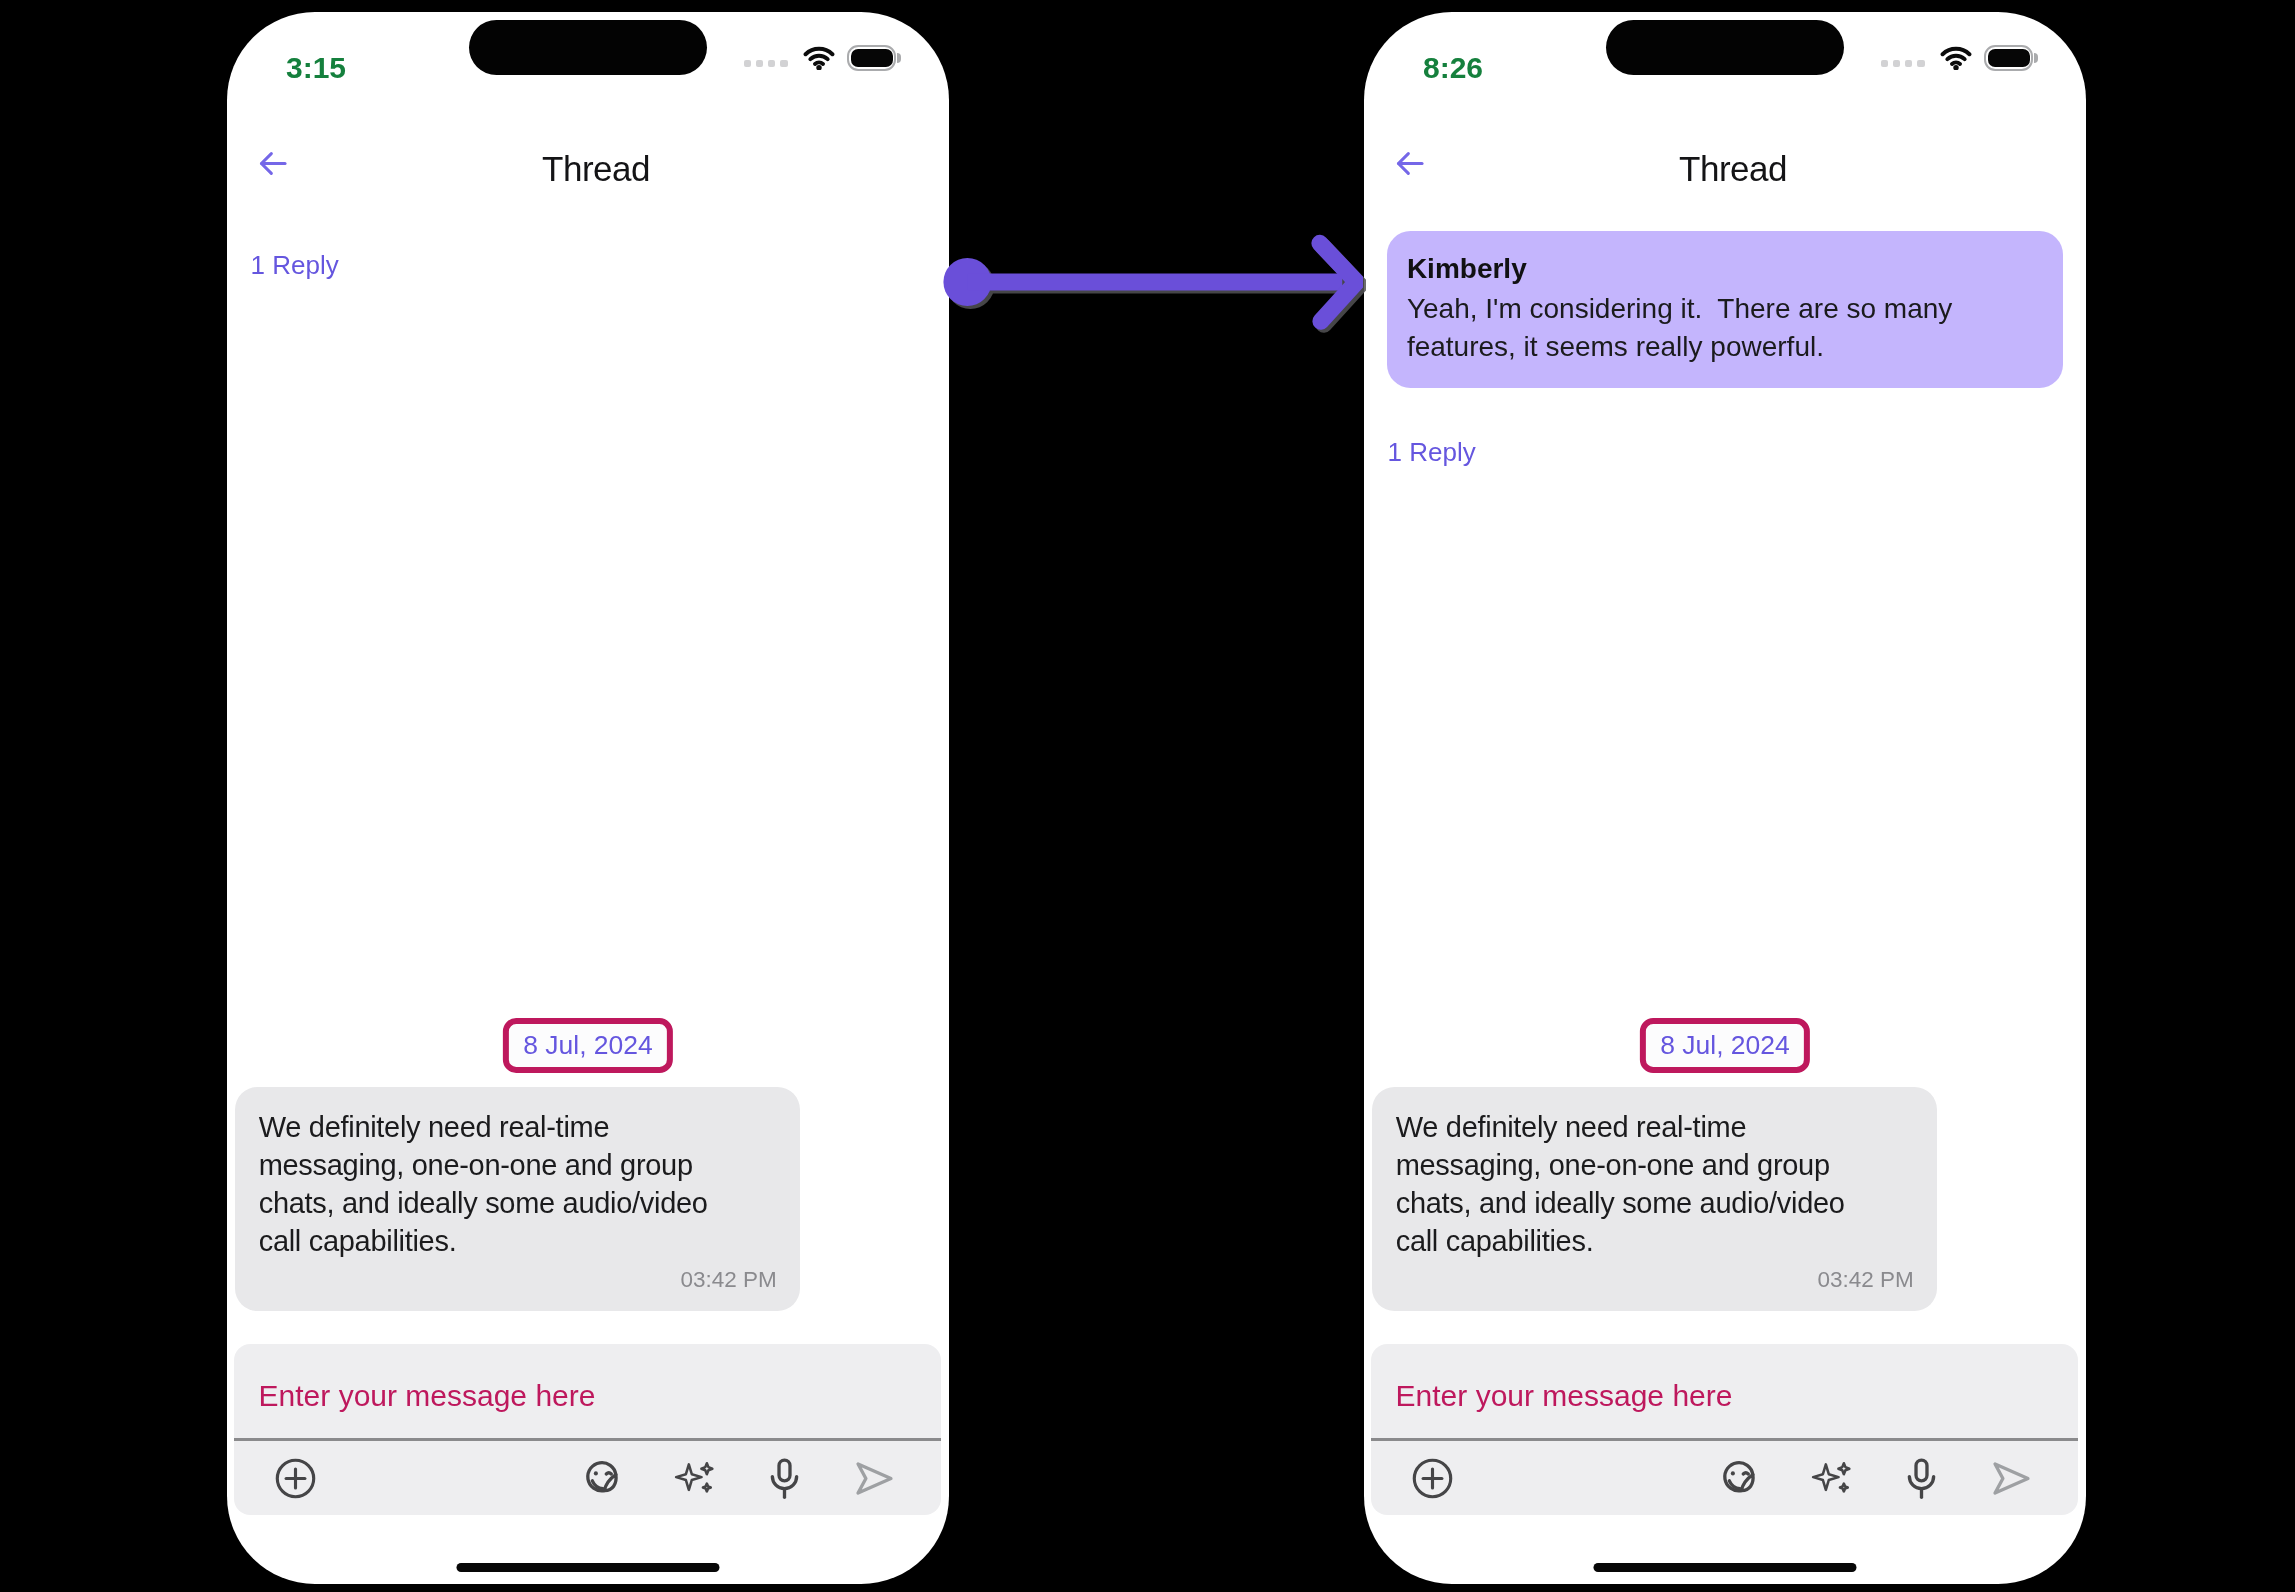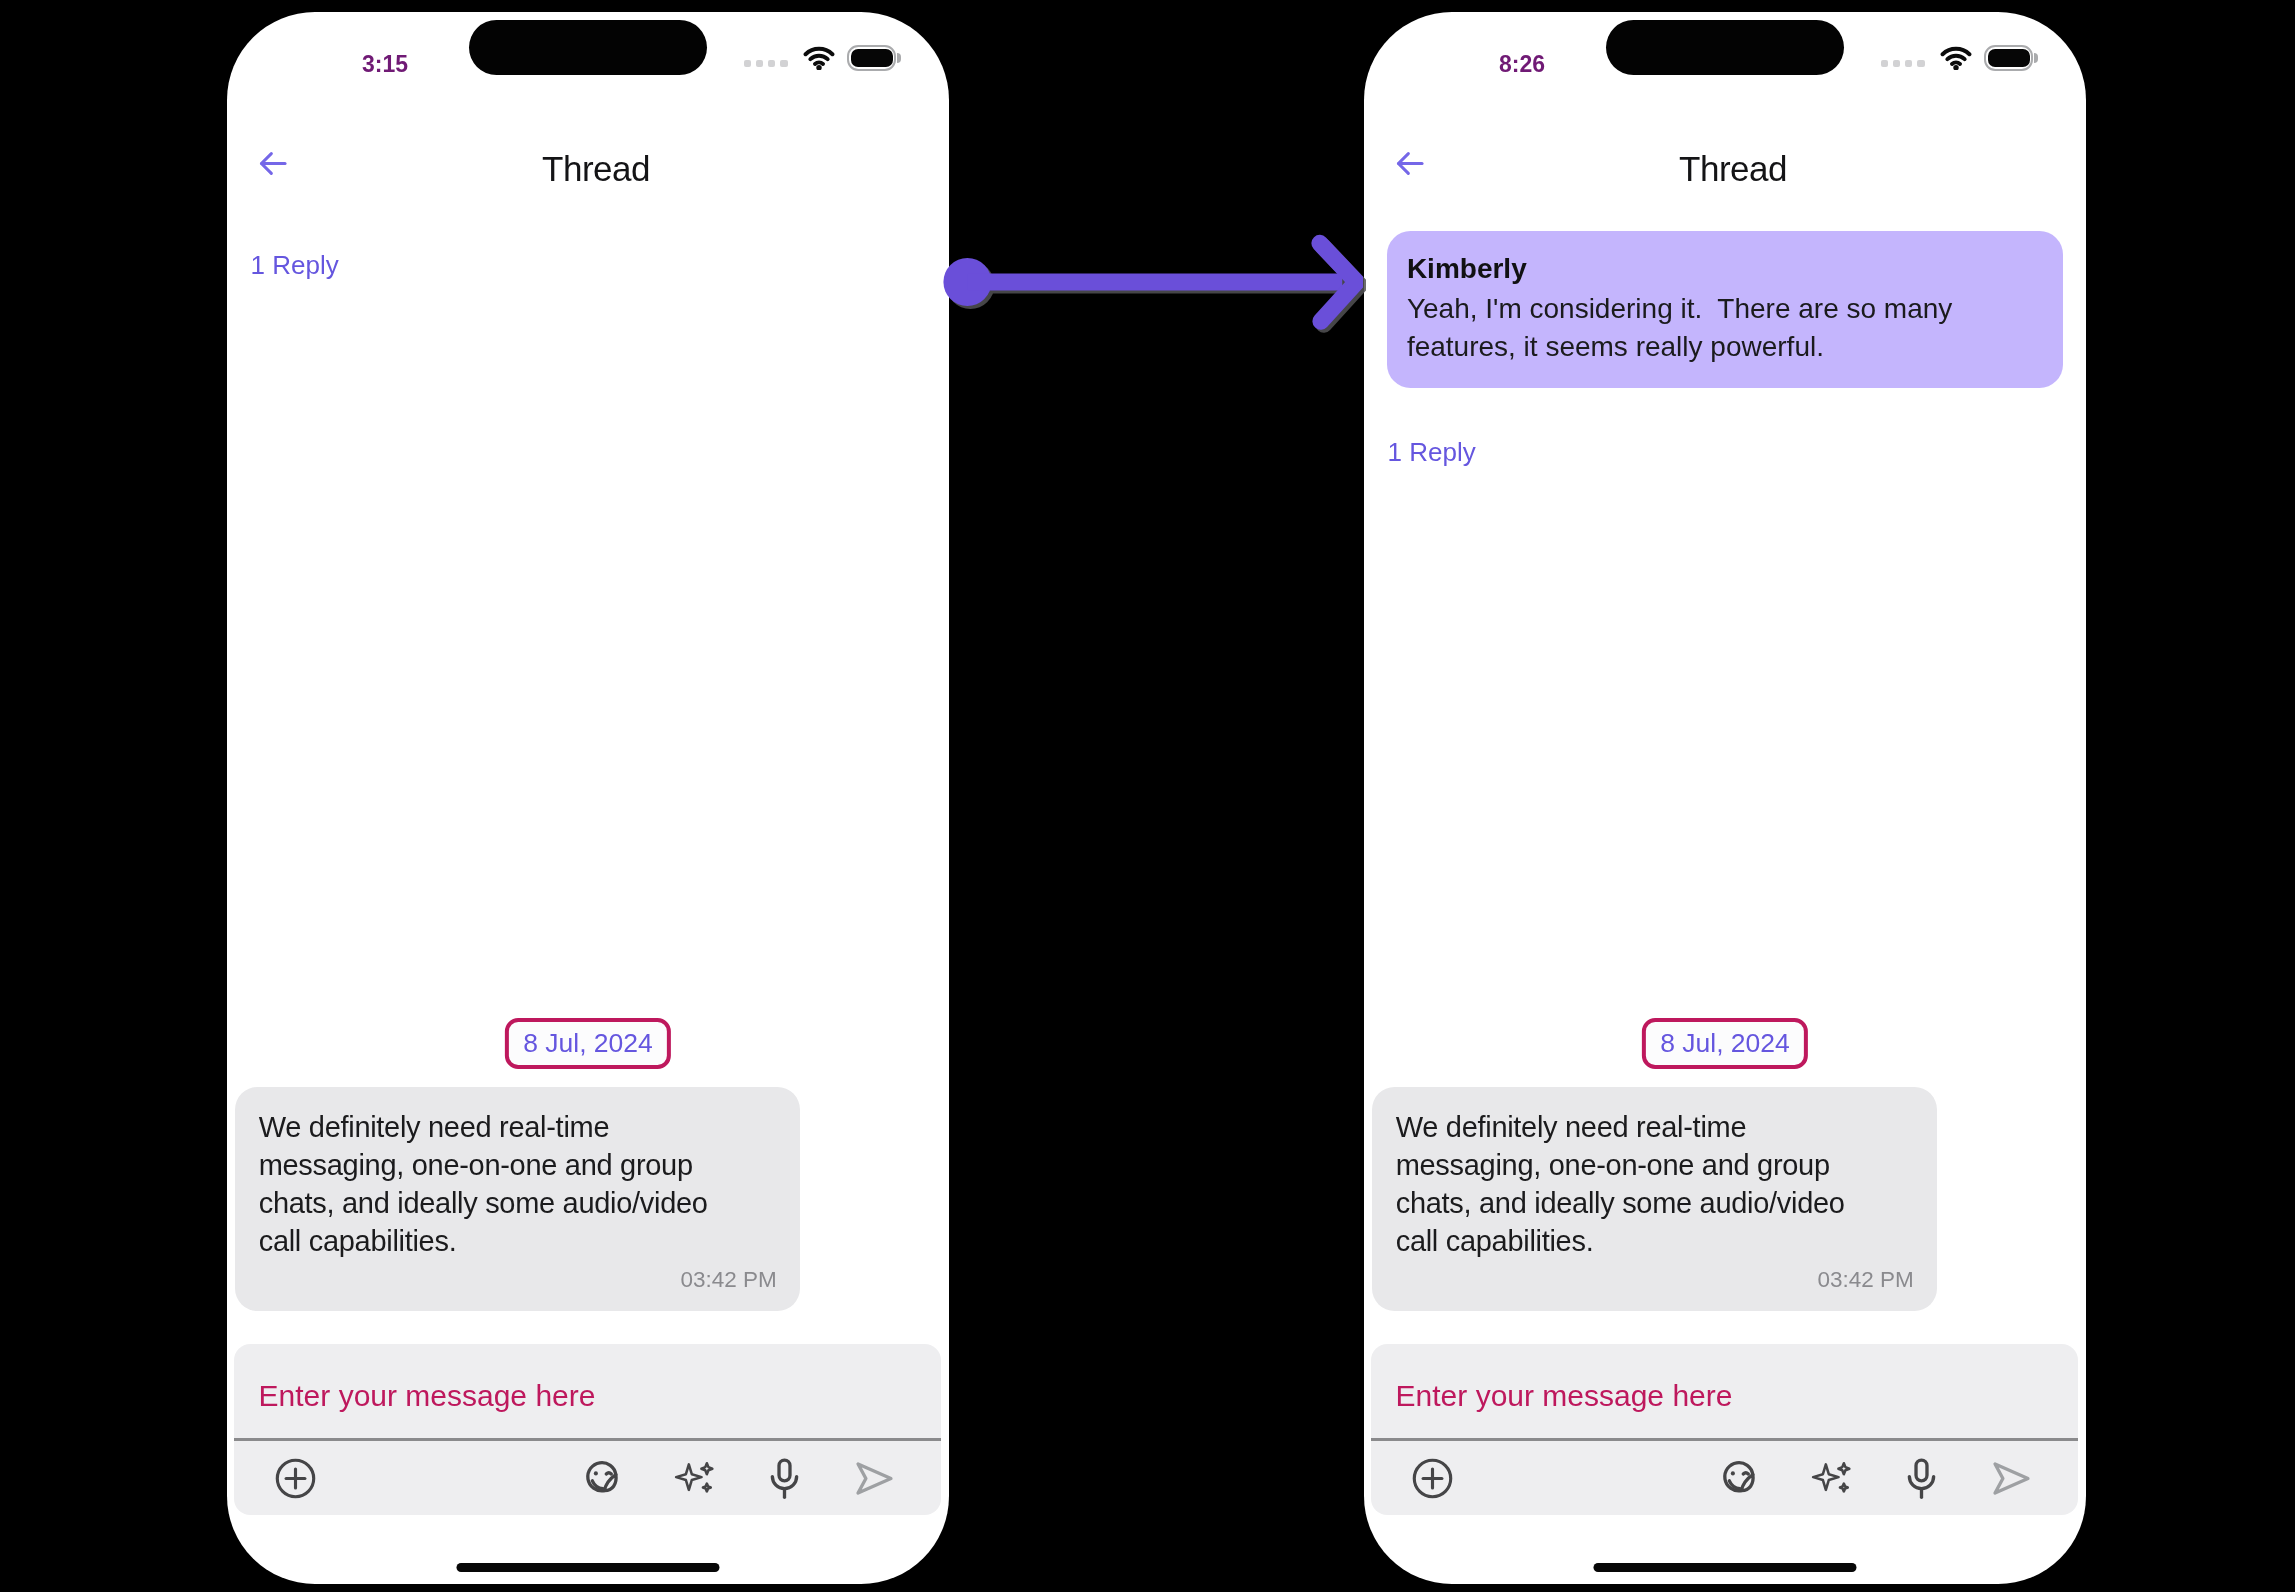--- a/index.html
+++ b/index.html
@@ -10,22 +10,22 @@
   }
   .phone{
     position:absolute;top:11.7px;width:722px;height:1572px;
     background:#fff;border-radius:88px;overflow:hidden;
   }
   .phone.left{left:227px;}
   .phone.right{left:1364px;}
 
   
   .status-time{
-    position:absolute;top:39px;left:59px;width:122px;text-align:right;
-    font-size:23px;font-weight:700;color:#701a75;letter-spacing:0;
+    position:absolute;top:39px;left:59px;width:122px;text-align:left;
+    font-size:30px;font-weight:700;color:#15803d;letter-spacing:0;
   }
   .island{
     position:absolute;top:8.7px;left:242px;width:238px;height:55px;
     background:#030303;border-radius:27.6px;
   }
   .status-icons{
     position:absolute;top:31px;right:53px;height:31px;
     display:flex;align-items:center;
   }
   .cell-dots{display:flex;gap:5.1px;align-items:center;margin-top:11.2px;}
@@ -53,21 +53,21 @@
 
   .pinned-card{
     position:absolute;left:22.5px;top:219px;width:676px;box-sizing:border-box;
     background:#c4b5fd;border-radius:23.5px;padding:22.5px 20.4px 21.4px 20.4px;
   }
   .pinned-card .author{font-size:28px;font-weight:700;color:#111113;margin-bottom:5.1px;}
   .pinned-card .body{font-size:28px;line-height:38px;color:#1b1b1d;white-space:pre-wrap;}
 
   .date-chip{
     position:absolute;top:1006px;left:50%;transform:translateX(-50%);
-    background:#fcfcfd;border:4px solid #be185d;border-radius:13.3px;
+    background:#fcfcfd;border:6px solid #be185d;border-radius:13.3px;
     padding:6.1px 14.3px;font-size:26.5px;color:#6556df;white-space:nowrap;
   }
 
   .bubble{
     position:absolute;left:8.2px;top:1075px;width:565px;box-sizing:border-box;
     background:#e8e8ea;border-radius:22.5px;padding:21.4px 23.5px 17.4px 23.5px;
   }
   .bubble .body{font-size:29px;line-height:38px;color:#1b1b1d;white-space:pre-wrap;letter-spacing:-0.3px;}
   .bubble .msg-time{margin-top:7.1px;text-align:right;font-size:22.5px;color:#8a8a8e;}
 

